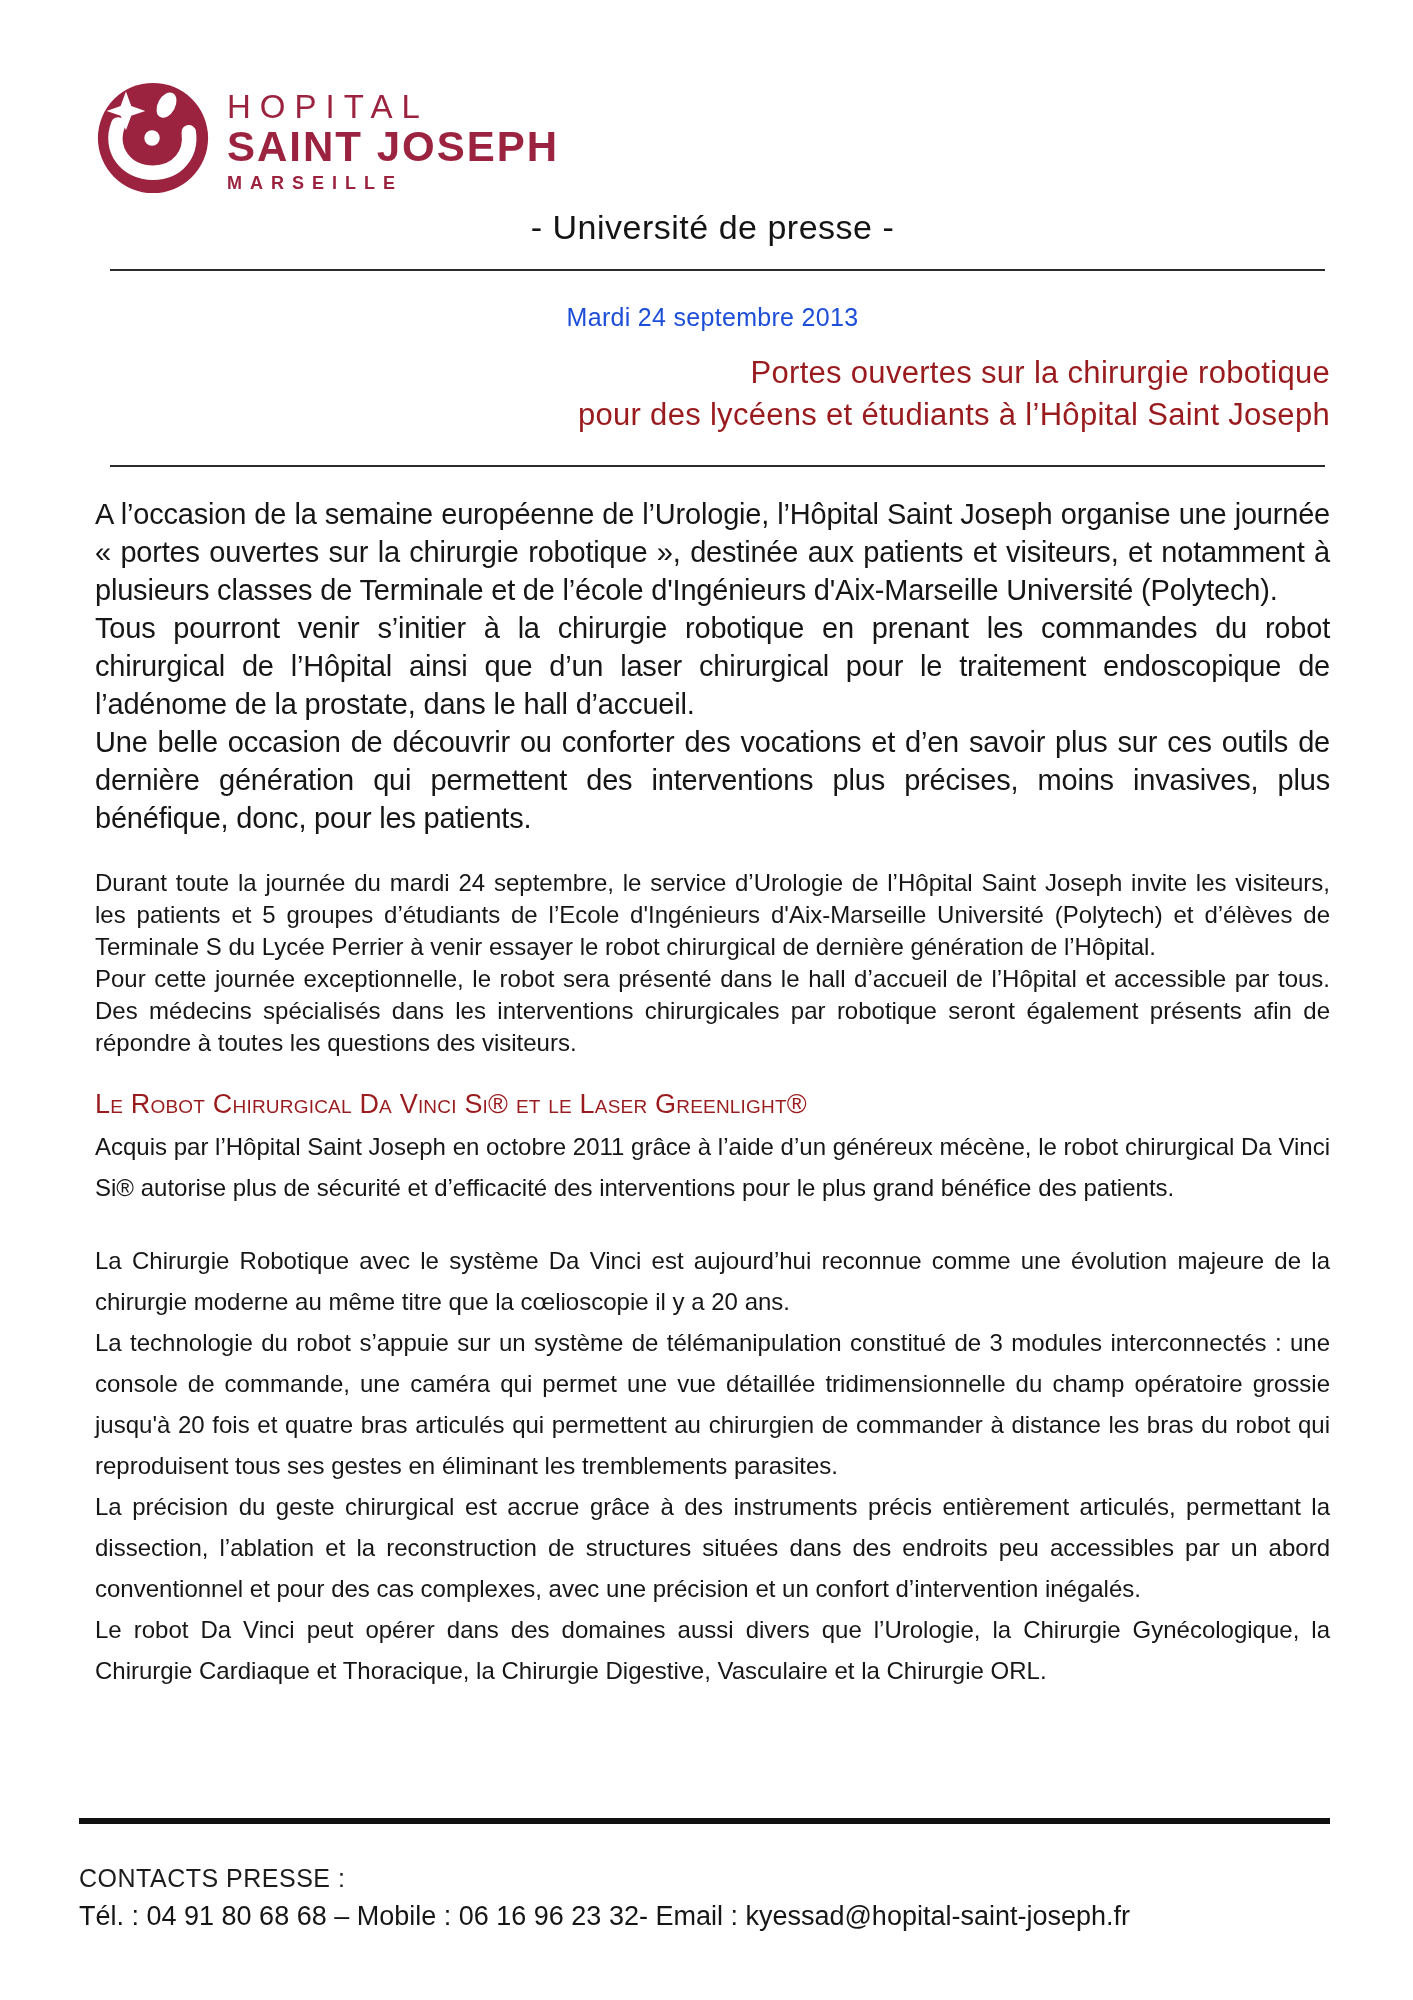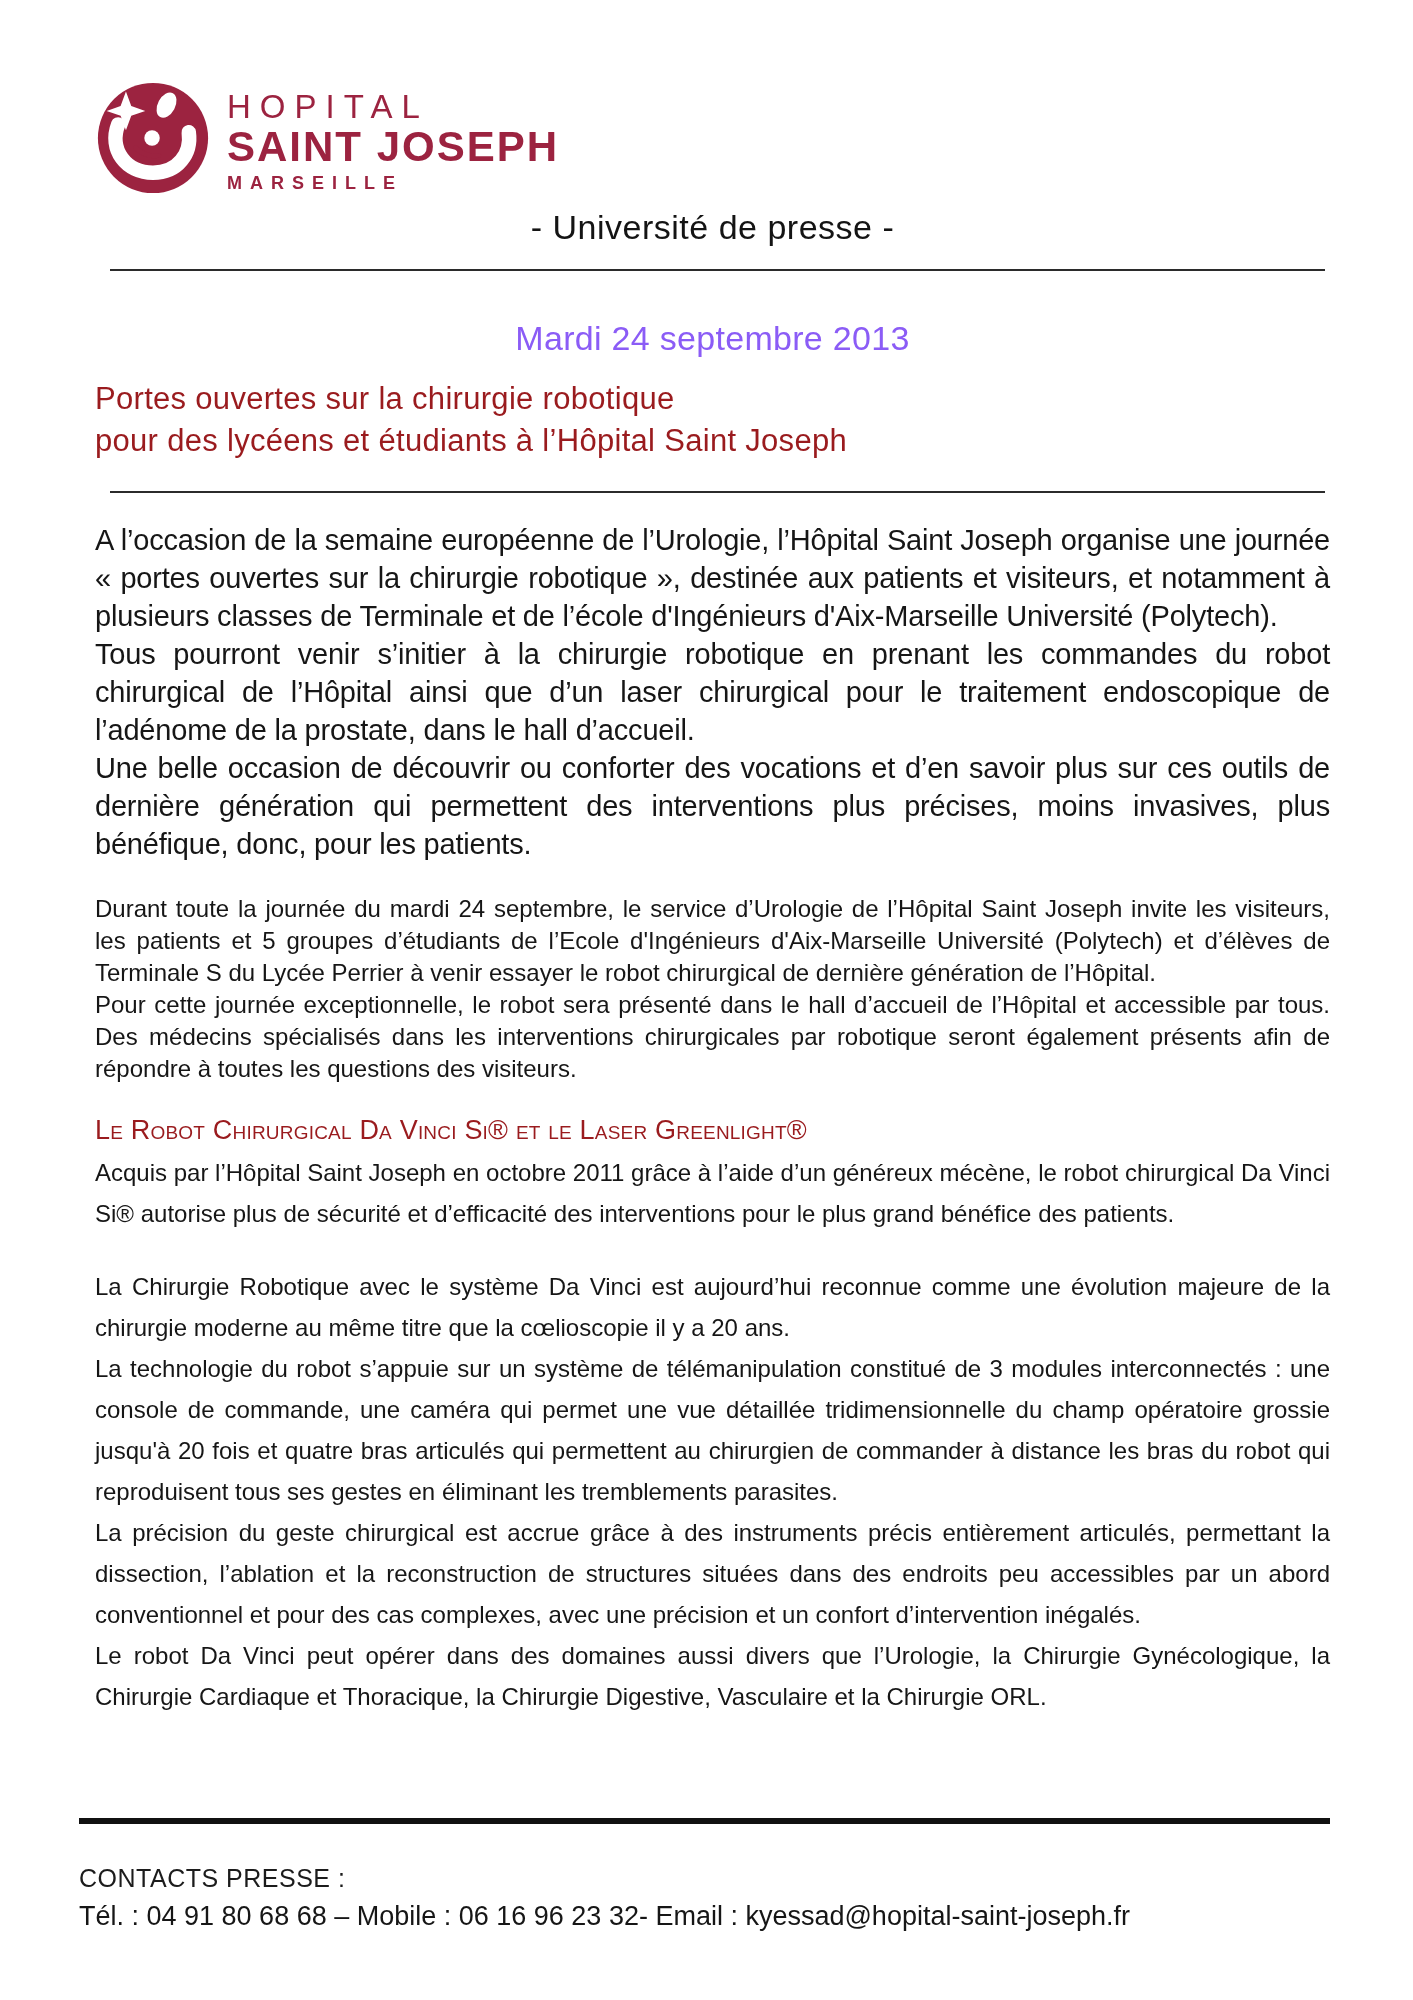--- a/index.html
+++ b/index.html
@@ -33,25 +33,25 @@
     position:absolute;top:208px;left:95px;width:1235px;
   }
   .doc-type{
     text-align:center;font-size:34px;color:#141414;letter-spacing:0.5px;
   }
   .rule{
     border:none;border-top:2px solid #2b2b2b;
     margin:22px 5px 0 15px;height:0;
   }
   .date{
-    text-align:center;color:#8b5cf6;font-size:34px;margin-top:48px;
+    text-align:center;color:#1d4ed8;font-size:25px;margin-top:32px;
     letter-spacing:0.3px;
   }
   .title{
-    text-align:left;color:#9a1b1e;font-size:31px;font-weight:400;
+    text-align:right;color:#9a1b1e;font-size:31px;font-weight:400;
     line-height:1.34;margin:20px 0 0 0;letter-spacing:0.3px;
   }
   .rule-title{margin-top:30px;}
   .lead{
     margin-top:28px;font-size:29px;line-height:38px;text-align:justify;
     letter-spacing:-0.2px;
   }
   .lead p{margin:0;}
   .details{
     margin-top:30px;font-size:24px;line-height:32px;text-align:justify;

